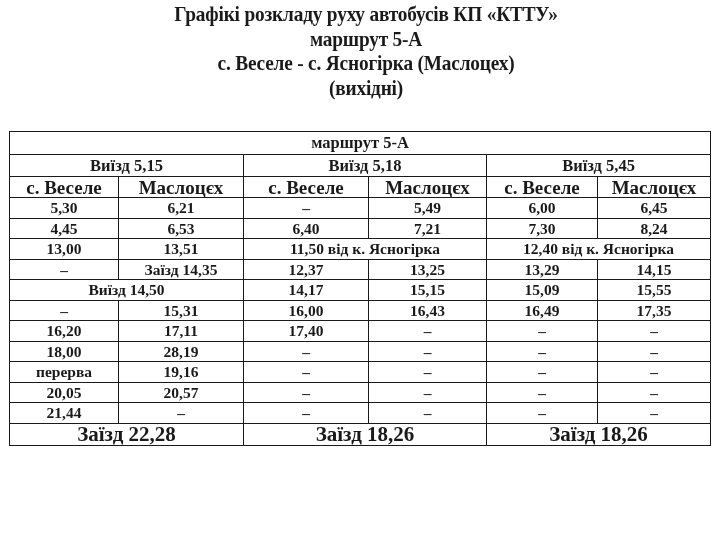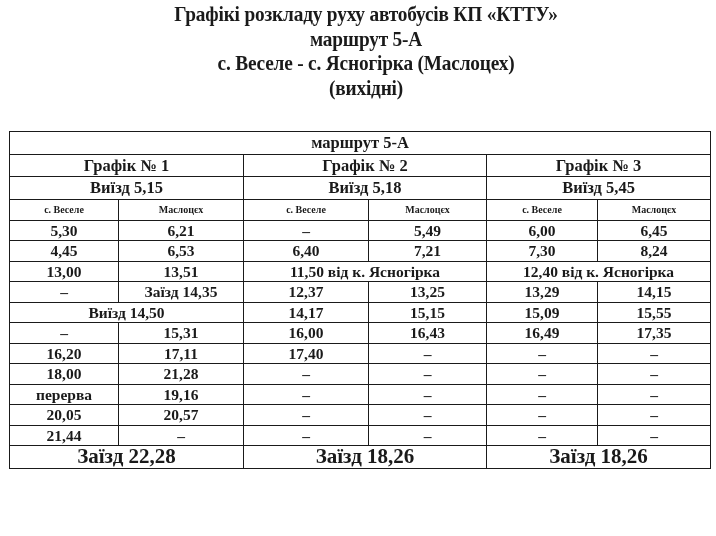--- a/index.html
+++ b/index.html
@@ -22,21 +22,21 @@
     width: 701px; border-collapse: collapse; table-layout: fixed;
   }
   table.sched td {
     border: 1.3px solid #1a1a1a;
     text-align: center; vertical-align: middle;
     font-weight: bold; font-size: 15.5px;
     height: 19.5px; padding: 0; line-height: 17px;
     white-space: nowrap; overflow: hidden;
   }
   table.sched tr.hdr td { font-size: 16.5px; height: 21.5px; }
-  table.sched tr.stop td { font-size: 10px; height: 20px; }
+  table.sched tr.stop td { font-size: 19px; height: 20px; }
   table.sched tr.foot td { font-size: 21px; height: 21.5px; }
 </style>
 </head>
 <body>
 
 <div class="title-block">
   <div class="title-line first">Графікі розкладу руху автобусів КП «КТТУ»</div>
   <div class="title-line">маршрут 5-А</div>
   <div class="title-line">с. Веселе - с. Ясногірка (Маслоцех)</div>
   <div class="title-line">(вихідні)</div>
@@ -47,25 +47,20 @@
     <col style="width:109px">
       <col style="width:125px">
     <col style="width:125px">
       <col style="width:118px">
     <col style="width:111px">
       <col style="width:113px">
   </colgroup>
   <tbody>
     <tr class="hdr">
       <td colspan="6">маршрут 5-А</td>
-    </tr>
-    <tr class="hdr">
-      <td colspan="2">Графік № 1</td>
-      <td colspan="2">Графік № 2</td>
-      <td colspan="2">Графік № 3</td>
     </tr>
     <tr class="hdr">
       <td colspan="2">Виїзд 5,15</td>
       <td colspan="2">Виїзд 5,18</td>
       <td colspan="2">Виїзд 5,45</td>
     </tr>
     <tr class="stop">
       <td>с. Веселе</td>
       <td>Маслоцєх</td>
       <td>с. Веселе</td>
@@ -122,21 +117,21 @@
     <tr>
       <td>16,20</td>
       <td>17,11</td>
       <td>17,40</td>
       <td>–</td>
       <td>–</td>
       <td>–</td>
     </tr>
     <tr>
       <td>18,00</td>
-      <td>21,28</td>
+      <td>28,19</td>
       <td>–</td>
       <td>–</td>
       <td>–</td>
       <td>–</td>
     </tr>
     <tr>
       <td>перерва</td>
       <td>19,16</td>
       <td>–</td>
       <td>–</td>

